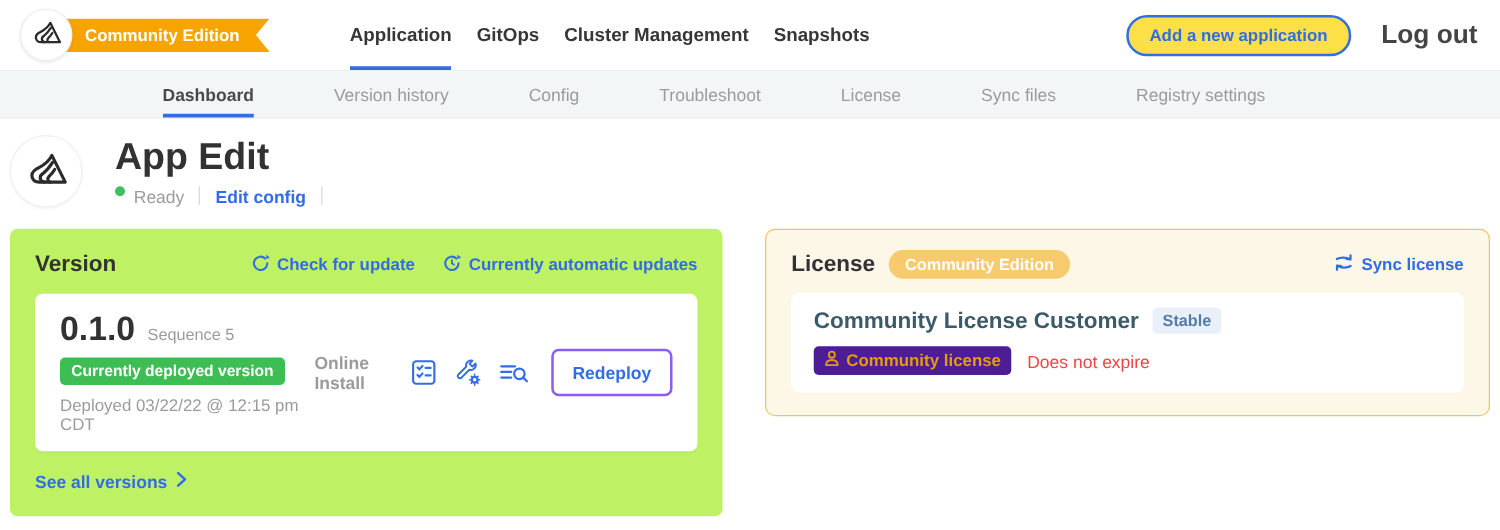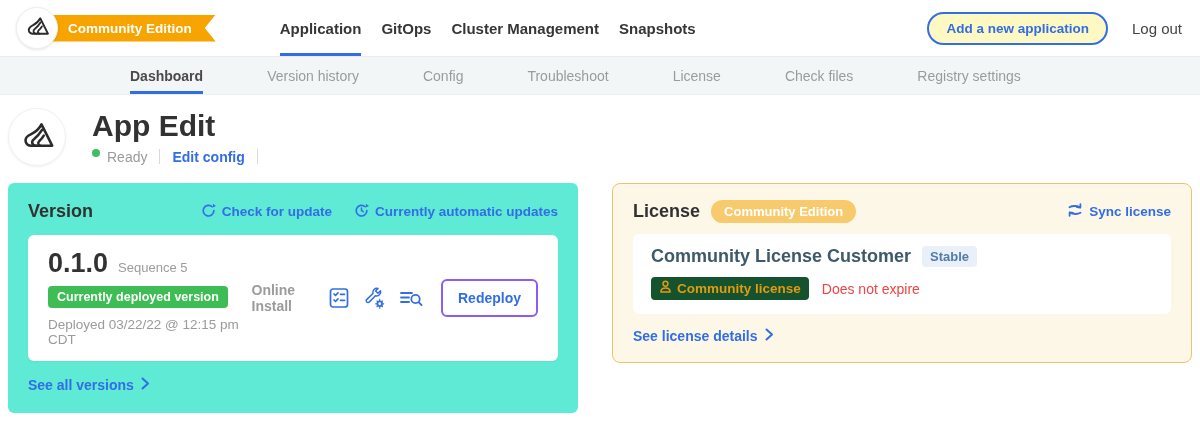--- a/index.html
+++ b/index.html
@@ -29,25 +29,25 @@
     clip-path:polygon(0 0,100% 0,calc(100% - 11px) 50%,100% 100%,0 100%);
   }
   .top-nav { display:flex; margin-left:64px; height:100%; gap:20px; }
   .top-tab {
     display:flex; align-items:center; height:100%;
     font-size:15px; font-weight:600; color:#363636; cursor:pointer;
   }
   .top-tab.active { box-shadow:inset 0 -3px 0 #326de6; }
   .header-right { margin-left:auto; display:flex; align-items:center; gap:24px; }
   .add-app-btn {
-    border:2px solid #326de6; color:#326de6; background:#fef9c3;
+    border:2px solid #326de6; color:#326de6; background:#fde047;
     border-radius:18px; padding:7px 17px; font-size:13.5px; font-weight:bold;
     font-family:"Liberation Sans", sans-serif; cursor:pointer;
   }
-  .logout { font-size:15px; font-weight:400; color:#444; cursor:pointer; }
+  .logout { font-size:21px; font-weight:700; color:#444; cursor:pointer; }
   
   .sub-nav {
     height:38px; background:#f3f6f7; display:flex; align-items:stretch;
     padding-left:130px; gap:64px; border-bottom:1px solid #eceff0;
   }
   .sub-tab {
     display:flex; align-items:center; font-size:14px; font-weight:500;
     color:#9b9b9b; cursor:pointer; white-space:nowrap;
   }
   .sub-tab.active { color:#4a4a4a; font-weight:600; box-shadow:inset 0 -3px 0 #326de6; }
@@ -68,21 +68,21 @@
   
   .cards-row { display:flex; align-items:flex-start; gap:34px; padding:9px 8px 0 8px; }
   .card-head { display:flex; align-items:center; }
   .card-title { font-size:18px; font-weight:bold; color:#323232; }
   .blue-link {
     display:flex; align-items:center; gap:6px; color:#326de6;
     font-size:13.5px; font-weight:bold; cursor:pointer; white-space:nowrap;
   }
   
   .version-card {
-    width:570px; flex:none; background:#5eead4; border-radius:6px;
+    width:570px; flex:none; background:#bef264; border-radius:6px;
     padding:18px 20px 20px 20px;
   }
   .version-card .card-head { margin-bottom:13px; }
   .version-links { margin-left:auto; display:flex; gap:22px; }
   .version-inner {
     background:#fff; border-radius:6px; padding:13px 20px 14px 20px;
     display:flex; align-items:center; box-shadow:0 1px 2px rgba(0,0,0,.04);
   }
   .ver-row1 { display:flex; align-items:baseline; }
   .ver-number { font-size:27px; font-weight:bold; color:#323232; }
@@ -115,21 +115,21 @@
   .sync-link { margin-left:auto; }
   .license-inner { background:#fff; border-radius:6px; padding:12px 18px 14px 18px; }
   .lic-row1 { display:flex; align-items:center; }
   .customer-name { font-size:18px; font-weight:bold; color:#3d5a68; }
   .channel-badge {
     margin-left:11px; background:#e9f0f9; color:#527dab; font-size:13px; font-weight:600;
     padding:3px 8px; border-radius:4px;
   }
   .lic-row2 { display:flex; align-items:center; margin-top:10px; }
   .type-badge {
-    display:flex; align-items:center; gap:5px; background:#14532d; color:#e39a0d;
+    display:flex; align-items:center; gap:5px; background:#4c1d95; color:#e39a0d;
     font-size:13.5px; font-weight:bold; padding:3px 8px; border-radius:4px;
   }
   .expiry { margin-left:13px; color:#ef4444; font-weight:500; font-size:14px; }
 </style>
 </head>
 <body>
 
 <div class="top-header">
   <div class="logo-wrap">
     <div class="logo-circle">
@@ -156,21 +156,21 @@
     <span class="logout">Log out</span>
   </div>
 </div>
 
 <div class="sub-nav">
   <div class="sub-tab active">Dashboard</div>
   <div class="sub-tab">Version history</div>
   <div class="sub-tab">Config</div>
   <div class="sub-tab">Troubleshoot</div>
   <div class="sub-tab">License</div>
-  <div class="sub-tab">Check files</div>
+  <div class="sub-tab">Sync files</div>
   <div class="sub-tab">Registry settings</div>
 </div>
 
 <div class="app-header">
   <div class="app-avatar">
     <span>
       <svg width="36" height="36" viewBox="0 0 64 64" fill="none" stroke="#2b2b2b" stroke-width="4.5" stroke-linecap="round" stroke-linejoin="round">
         <path d="M40 13 L59 51 L22 51 C11 51 8 39 17 33 C23 29 33 27 40 13 Z"></path>
         <path d="M30 51 C23 51 21 43 27 39 C31 36 36 31 41 23"></path>
         <path d="M38 51 C34 51 33 46 36 43 C39 40 41 38 44 33"></path>
@@ -297,23 +297,15 @@
               <circle cx="7" cy="4" r="2.6"></circle>
               <path d="M2 13 c0-3 2.2-4.4 5-4.4 s5 1.4 5 4.4 Z"></path>
             </svg>
           </span>
           <span>Community license</span>
         </span>
         <span class="expiry">Does not expire</span>
       </div>
     </div>
 
-    <div class="see-link" style="margin-top:14px;">
-      <span>See license details</span>
-      <span>
-        <svg width="9" height="13" viewBox="0 0 9 13" fill="none" stroke="#326de6" stroke-width="2" stroke-linecap="round" stroke-linejoin="round">
-          <path d="M1.5 1.5 L7 6.5 L1.5 11.5"></path>
-        </svg>
-      </span>
-    </div>
   </div>
 
 </div>
 
 </body></html>

